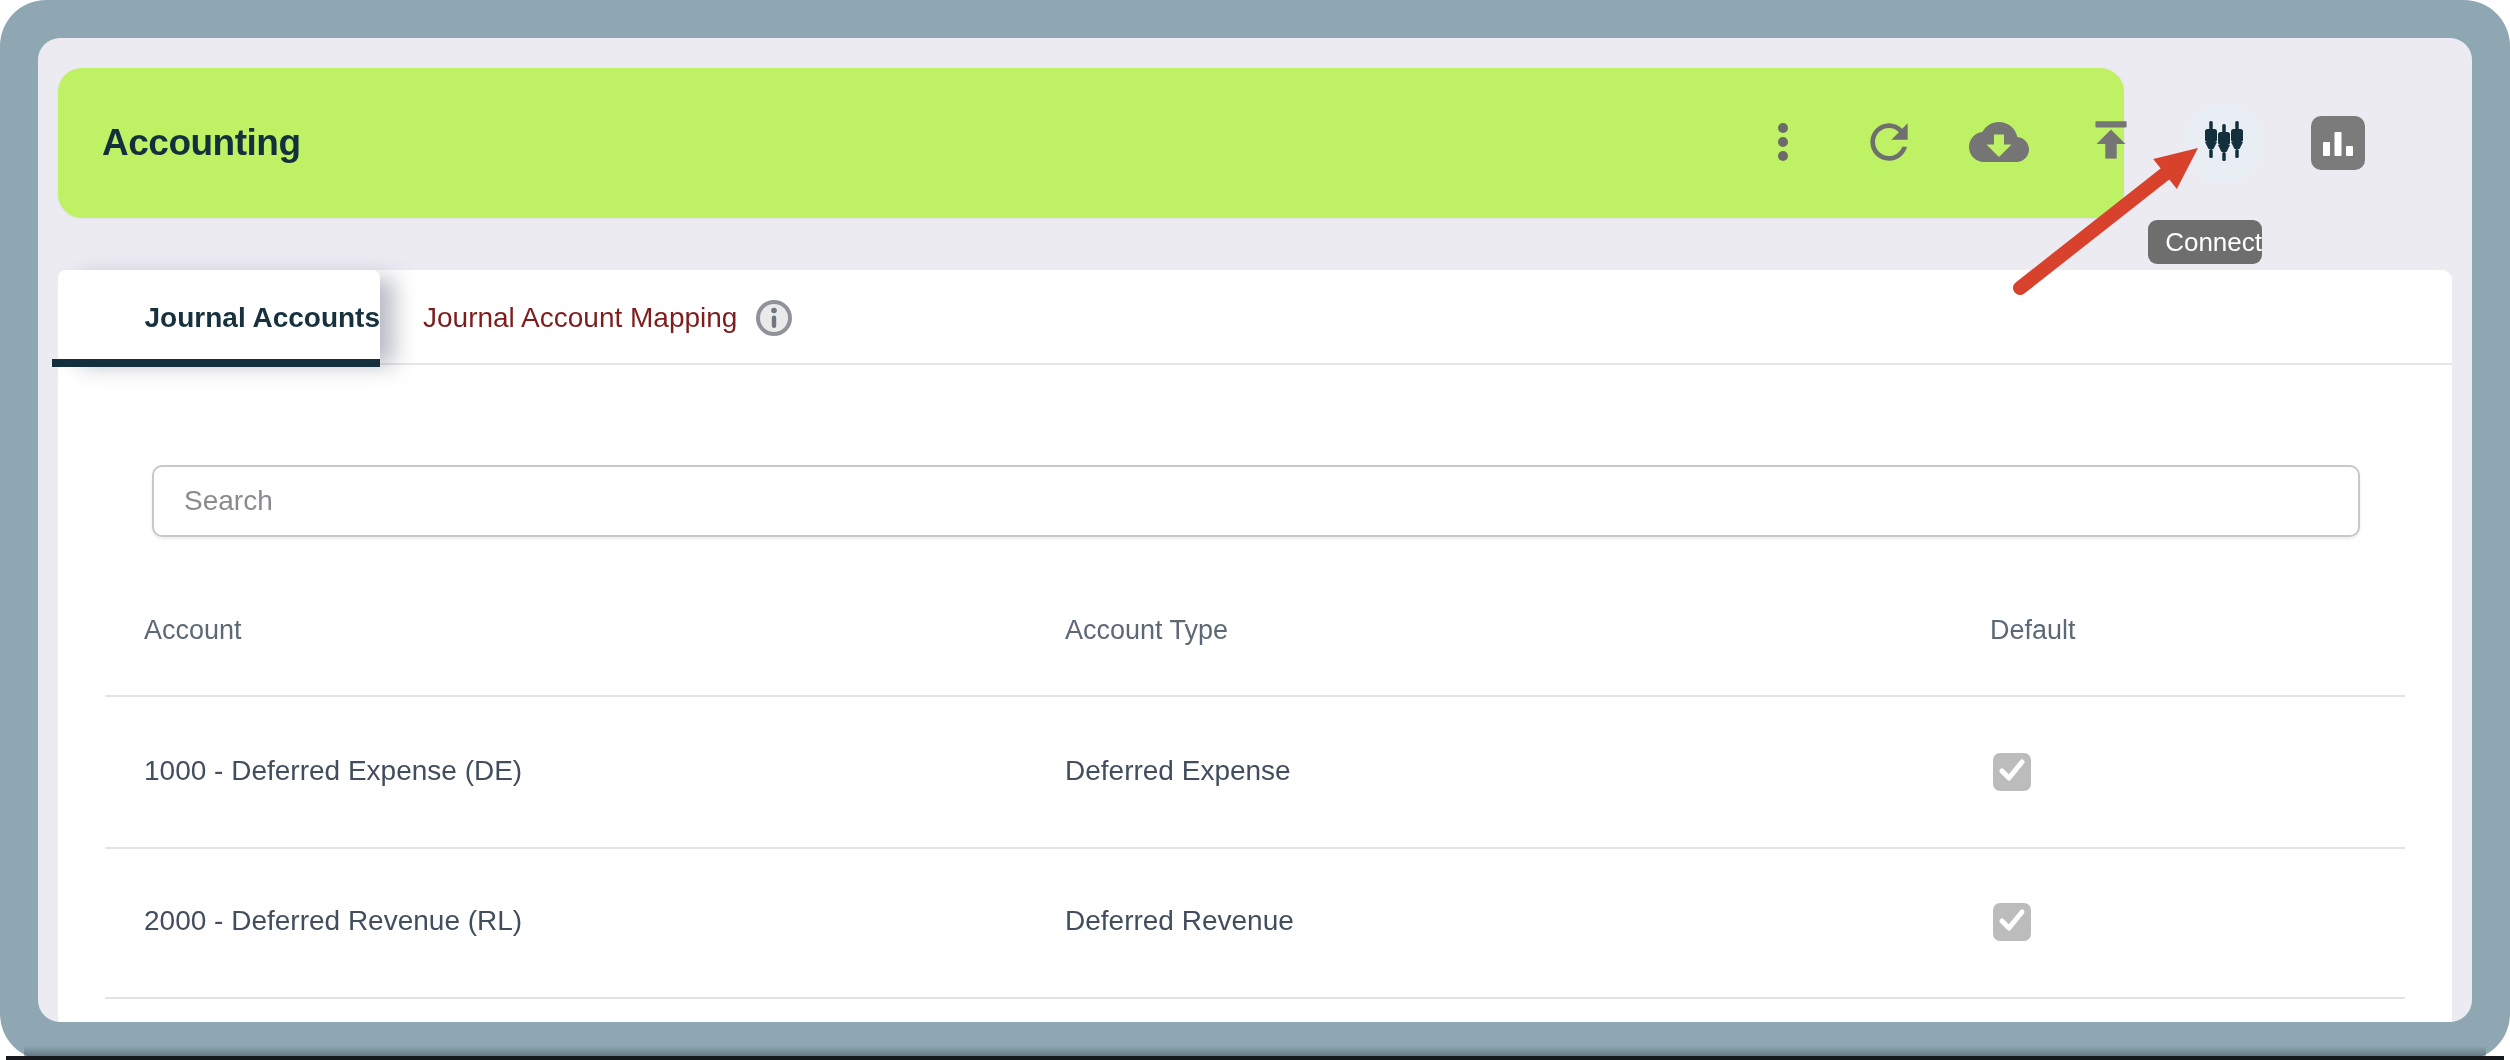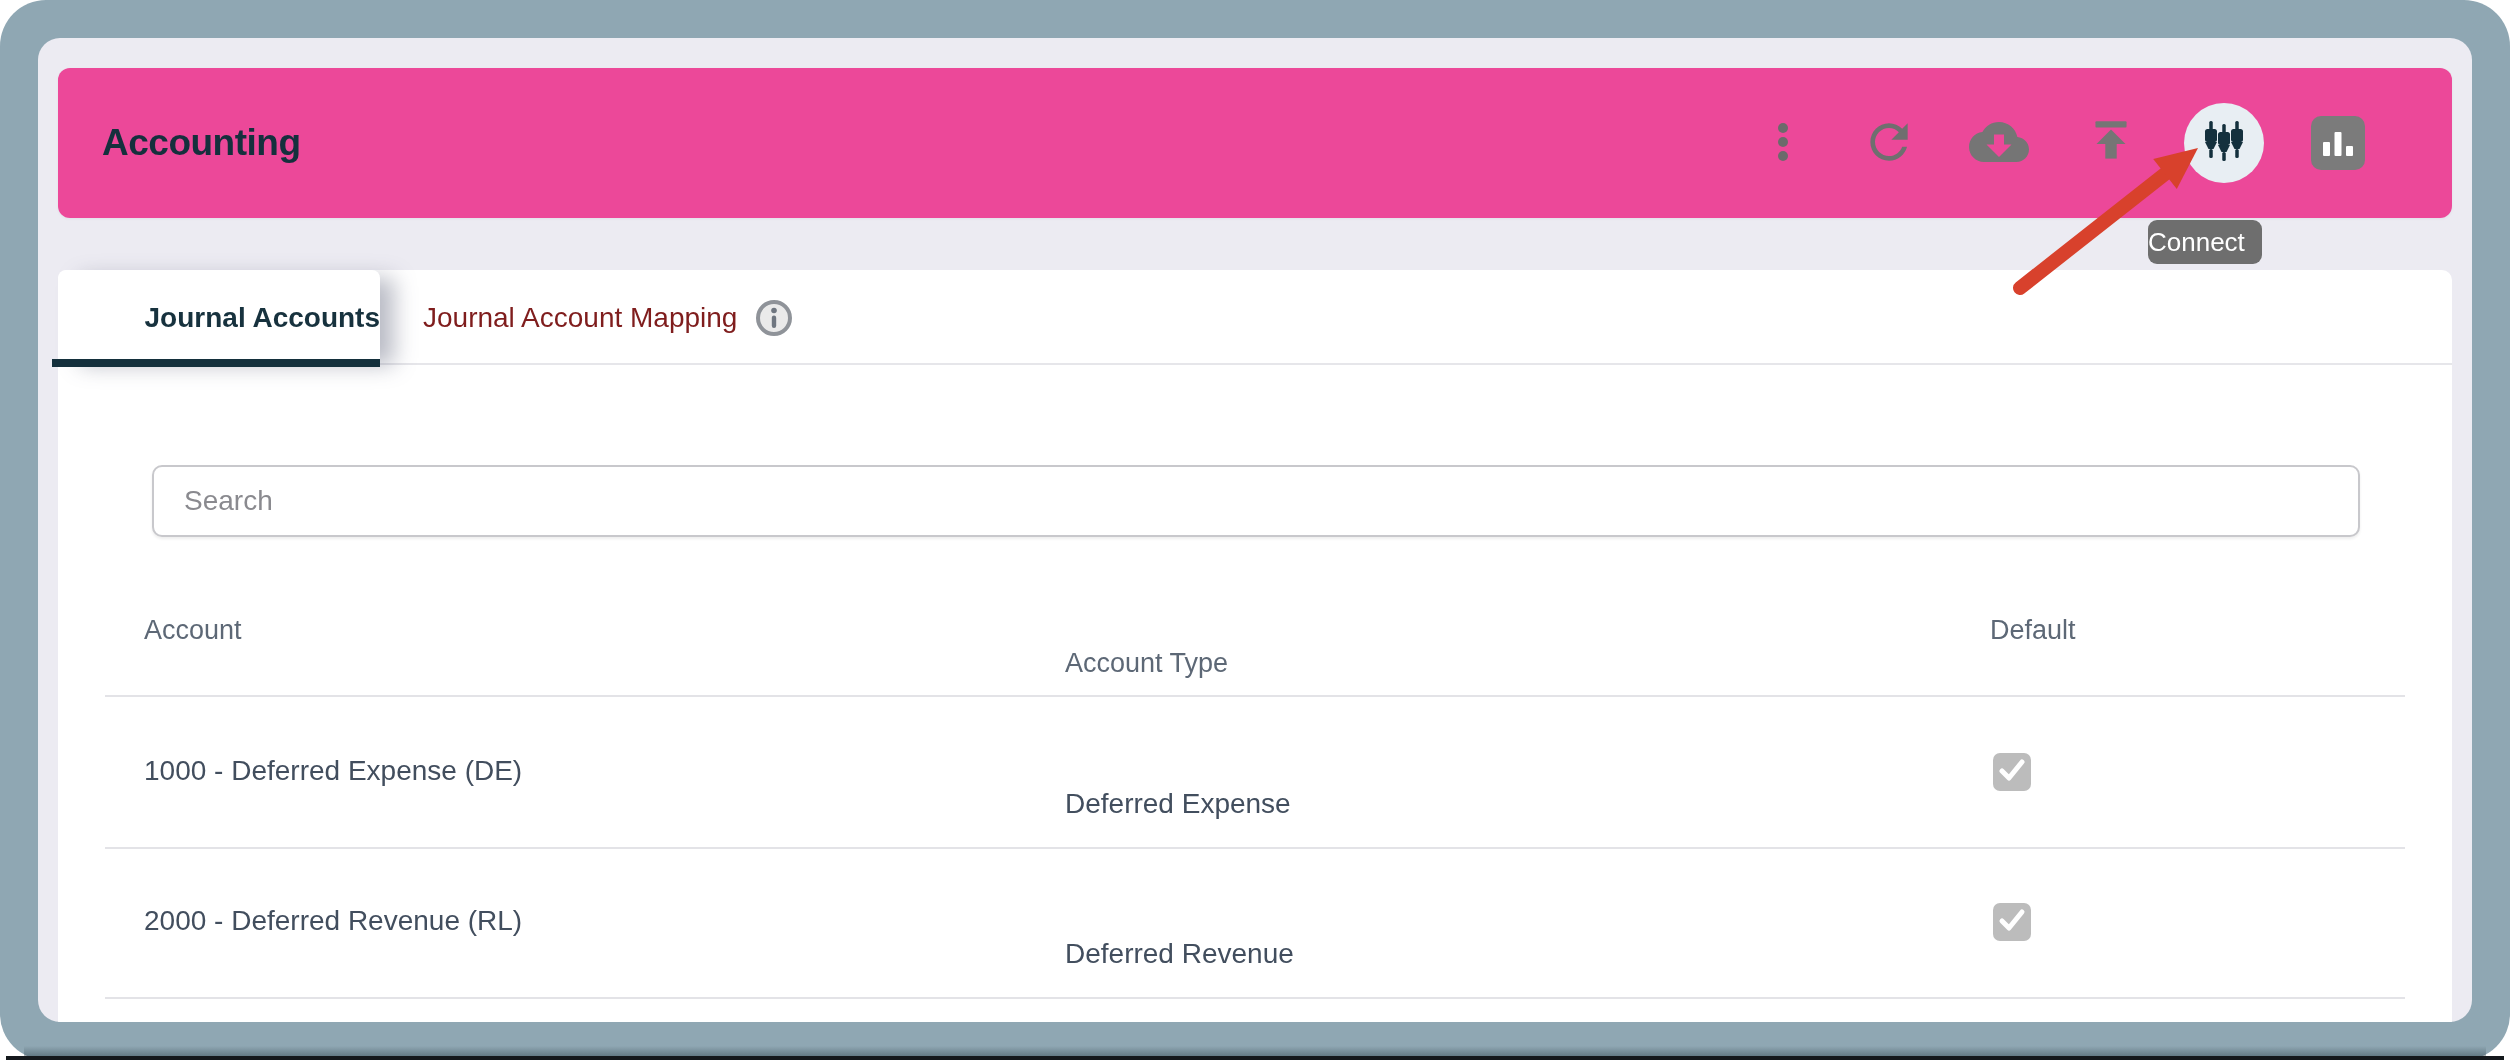--- a/index.html
+++ b/index.html
@@ -6,49 +6,49 @@
   html,body { width:2510px; height:1060px; background:#ffffff; font-family:"Liberation Sans", sans-serif; }
   .stage { position:relative; width:2510px; height:1060px; overflow:hidden; }
 
   .frame { position:absolute; inset:0; background:#8fa7b3; border-radius:46px; }
   .frame-bottom-edge { position:absolute; left:6px; right:6px; bottom:0; height:4px; background:#14181c; z-index:6; }
   .frame-bottom-shade { position:absolute; left:24px; right:24px; bottom:4px; height:10px; background:linear-gradient(rgba(0,0,0,0), rgba(30,50,60,.38)); z-index:6; }
 
   .surface { position:absolute; left:38px; top:38px; width:2434px; height:984px; background:#ecebf2; border-radius:22px; overflow:hidden; }
 
   
-  .header-card { position:absolute; left:20px; top:30px; width:2394px; height:150px; background:#ec4899; border-radius:12px; box-shadow:0 1px 3px rgba(40,50,70,.05); }
+  .header-card { position:absolute; left:20px; top:30px; width:2066px; height:150px; background:#bef264; border-radius:24px; box-shadow:0 1px 3px rgba(40,50,70,.05); }
   .page-title { position:absolute; left:44px; top:0; height:150px; display:flex; align-items:center; font-size:37px; font-weight:700; letter-spacing:-0.5px; color:#15303d; }
 
   .icon-btn { position:absolute; top:35px; width:80px; height:80px; display:flex; align-items:center; justify-content:center; border:none; background:transparent; cursor:pointer; border-radius:50%; }
   .icon-btn.kebab   { left:1685px; }
   .icon-btn.refresh { left:1791px; }
   .icon-btn.cloud   { left:1901px; }
   .icon-btn.upload  { left:2013px; }
   .icon-btn.sliders { left:2126px; background:#e8eef3; }
   .icon-btn.chart   { left:2240px; }
   .chart-box { width:54px; height:54px; background:#7b7b7b; border-radius:10px; display:flex; align-items:center; justify-content:center; }
 
   
-  .tooltip { position:absolute; left:2110px; top:182px; width:114px; height:44px; background:#6e6e6e; color:#ffffff; border-radius:9px; display:flex; align-items:center; justify-content:flex-start; font-size:26px; z-index:40; }
+  .tooltip { position:absolute; left:2110px; top:182px; width:114px; height:44px; background:#6e6e6e; color:#ffffff; border-radius:9px; display:flex; align-items:center; justify-content:flex-end; font-size:26px; z-index:40; }
 
   
   .content-panel { position:absolute; left:20px; top:232px; width:2394px; height:752px; background:#ffffff; border-radius:10px 10px 0 0; }
   .tab-strip { position:absolute; left:0; top:0; width:100%; height:95px; border-bottom:2px solid #e6e6ea; border-radius:10px 10px 0 0; }
   .tab-active { position:absolute; left:0; top:0; width:322px; height:95px; background:#ffffff; border-radius:8px 8px 0 0; display:flex; align-items:center; justify-content:flex-end; font-size:28px; font-weight:700; color:#17323e; box-shadow:18px 4px 22px -4px rgba(80,86,110,.40); cursor:pointer; z-index:3; }
   .tab-active::after { content:""; position:absolute; left:-6px; right:0; bottom:-2px; height:8px; background:#14303c; }
   .tab-inactive { position:absolute; left:365px; top:0; height:95px; display:flex; align-items:center; gap:18px; font-size:28px; font-weight:400; color:#7f1d1d; cursor:pointer; z-index:2; }
 
   
   .search-input { position:absolute; left:94px; top:195px; width:2208px; height:72px; border:2px solid #c8c8cc; border-radius:10px; background:#ffffff; font-size:28px; color:#1d4ed8; padding:0 30px; outline:none; box-shadow:0 2px 3px rgba(0,0,0,.07); font-family:"Liberation Sans", sans-serif; }
   .search-input::placeholder { color:#8a8a8f; opacity:1; }
 
   
   .col-head { position:absolute; top:340px; height:40px; display:flex; align-items:center; font-size:27px; font-weight:500; color:#5d6876; }
-  .col-account { left:86px; } .col-type { left:1007px;margin-top:33px; } .col-default { left:1932px; }
+  .col-account { left:86px; } .col-type { left:1007px; } .col-default { left:1932px; }
   .divider { position:absolute; left:47px; width:2300px; height:2px; background:#e3e3e7; }
   .d0 { top:425px; } .d1 { top:577px; } .d2 { top:727px; }
   .cell { position:absolute; height:40px; display:flex; align-items:center; font-size:28px; color:#424e5e; }
   .r0 { top:481px; } .r1 { top:631px; }
   .checkbox { position:absolute; left:1935px; width:38px; height:38px; background:#bcbcbc; border-radius:7px; display:flex; align-items:center; justify-content:center; cursor:default; }
   .cb0 { top:483px; } .cb1 { top:633px; }
 
   .annot-arrow { position:absolute; left:1960px; top:120px; width:300px; height:200px; z-index:50; pointer-events:none; }
 </style>
 </head>

